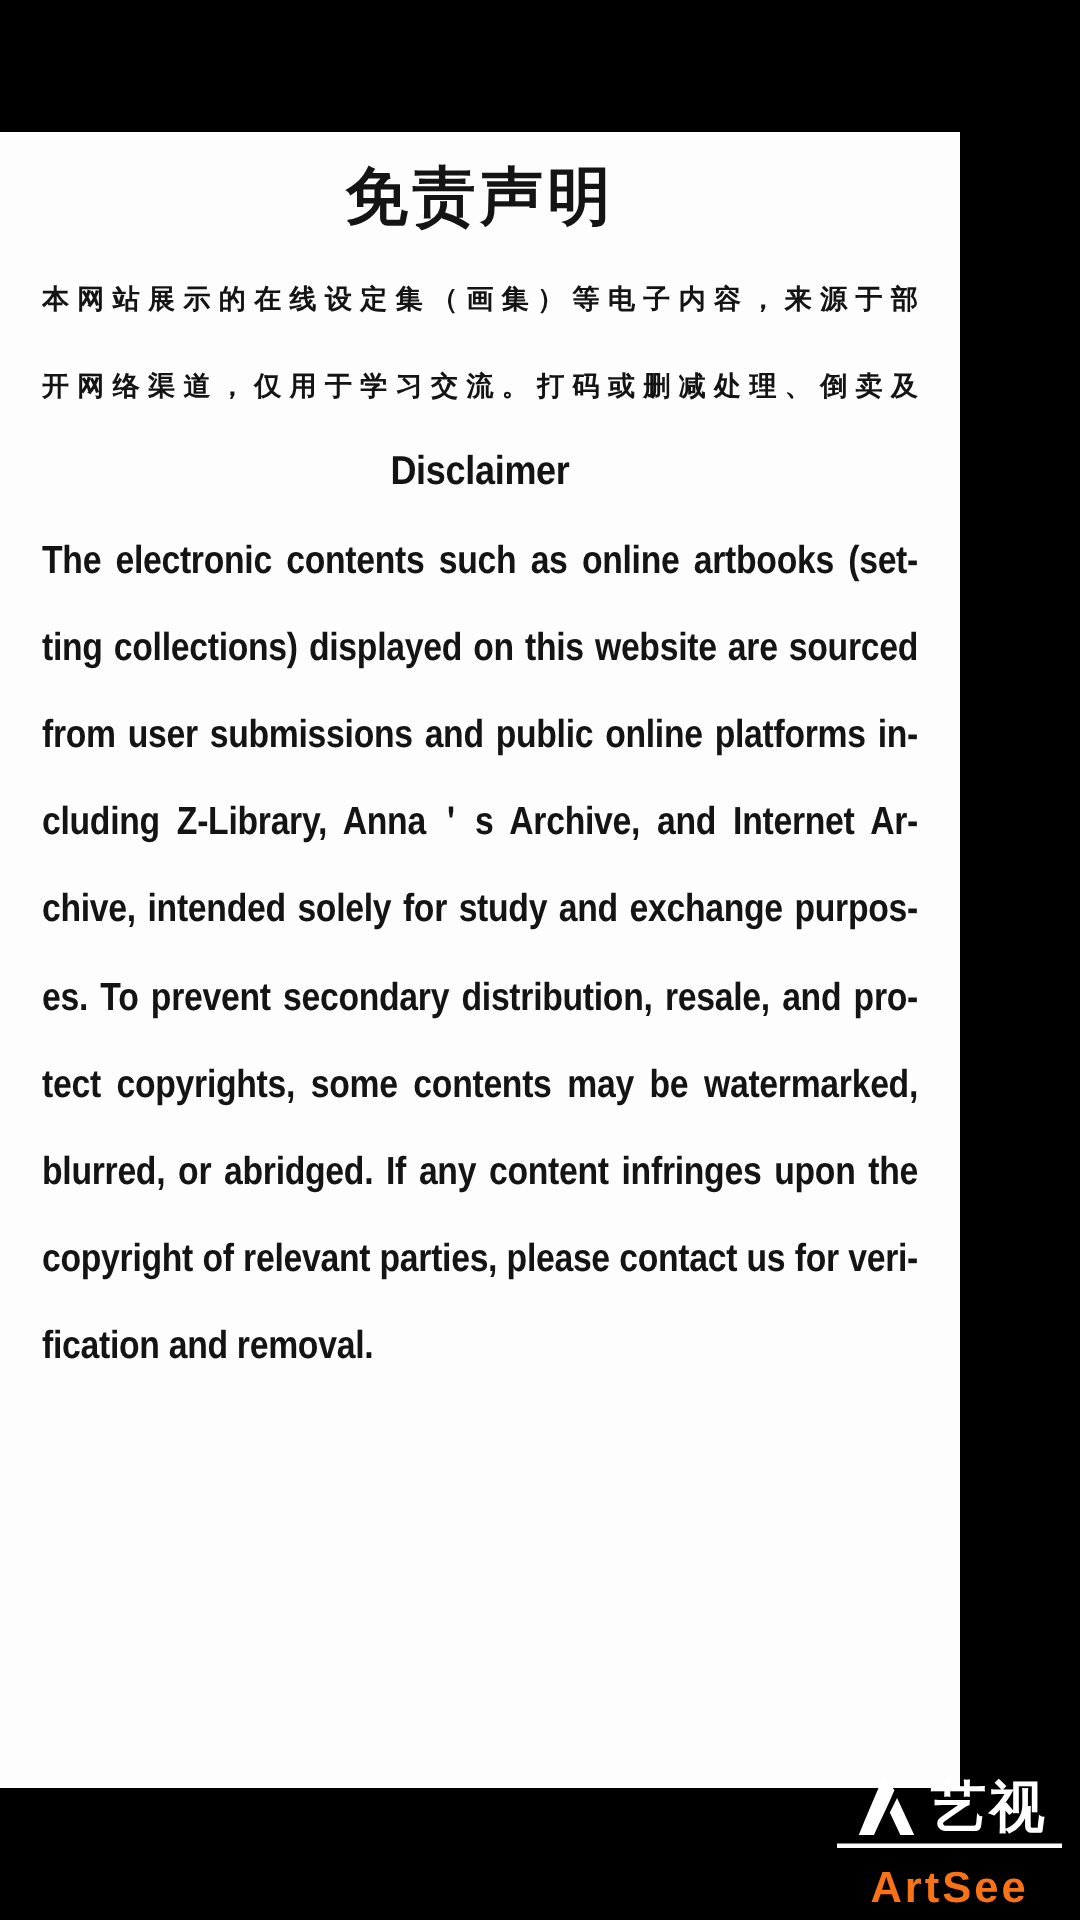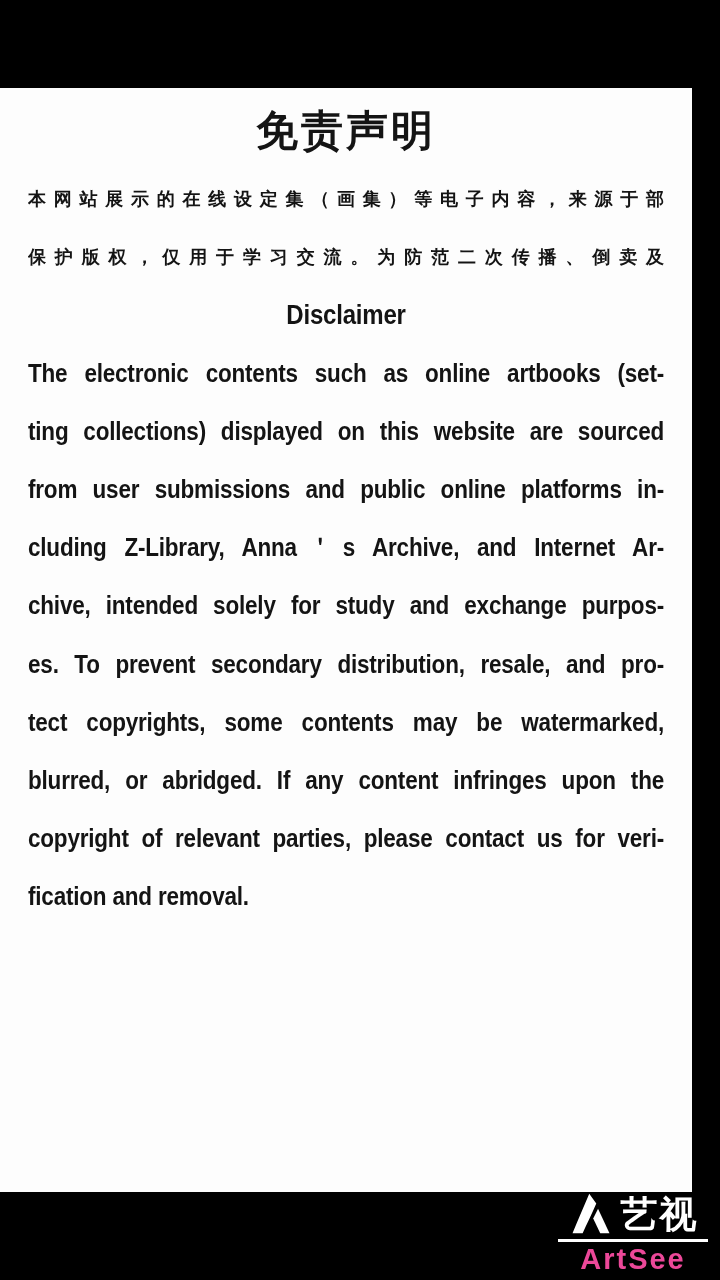--- a/index.html
+++ b/index.html
@@ -11,21 +11,21 @@
     overflow: hidden;
     font-family: "Liberation Sans", "DejaVu Sans", sans-serif;
   }
   .letterbox { position: absolute; left: 0; width: 720px; background: #000000; border-radius: 28px; }
   .letterbox.top { top: 0; height: 88px; }
   .letterbox.bottom { top: 1192px; height: 88px; }
 
   .sheet {
     position: absolute;
     top: 88px; left: 0;
-    width: 692px; height: 1104px;
+    width: 640px; height: 1104px;
     background: #fdfdfd;
   }
 
   .title-cn {
     position: absolute;
     top: 12px; left: 0;
     width: 100%;
     margin: 0;
     text-align: center;
     font-size: 42px;
@@ -76,42 +76,42 @@
     color: #ffffff;
     letter-spacing: 2px;
     white-space: nowrap;
   }
   .logo-underline {
     height: 3px;
     background: #ffffff;
     margin-top: 3px;
   }
   .logo-en {
-    margin-top: 2px;
+    margin-top: 12px;
     text-align: center;
     font-size: 29px;
     line-height: 31px;
     font-weight: 700;
-    color: #ec4899;
+    color: #f97316;
     letter-spacing: 2px;
   }
 </style>
 </head>
 <body>
 
 <div class="screen">
 
   <div class="letterbox top"></div>
 
   <div class="sheet">
     <h1 class="title-cn">免责声明</h1>
 
     <div class="body">
       <div class="row cn just">本网站展示的在线设定集（画集）等电子内容，来源于部</div>
-      <div class="row cn just">保护版权，仅用于学习交流。为防范二次传播、倒卖及</div>
+      <div class="row cn just">开网络渠道，仅用于学习交流。打码或删减处理、倒卖及</div>
 
       <div class="row en subtitle">Disclaimer</div>
 
       <div class="row en just">The electronic contents such as online artbooks (set-</div>
       <div class="row en just">ting collections) displayed on this website are sourced</div>
       <div class="row en just">from user submissions and public online platforms in-</div>
       <div class="row en just">cluding Z-Library, Anna＇s Archive, and Internet Ar-</div>
       <div class="row en just">chive, intended solely for study and exchange purpos-</div>
       <div class="row en just">es. To prevent secondary distribution, resale, and pro-</div>
       <div class="row en just">tect copyrights, some contents may be watermarked,</div>

